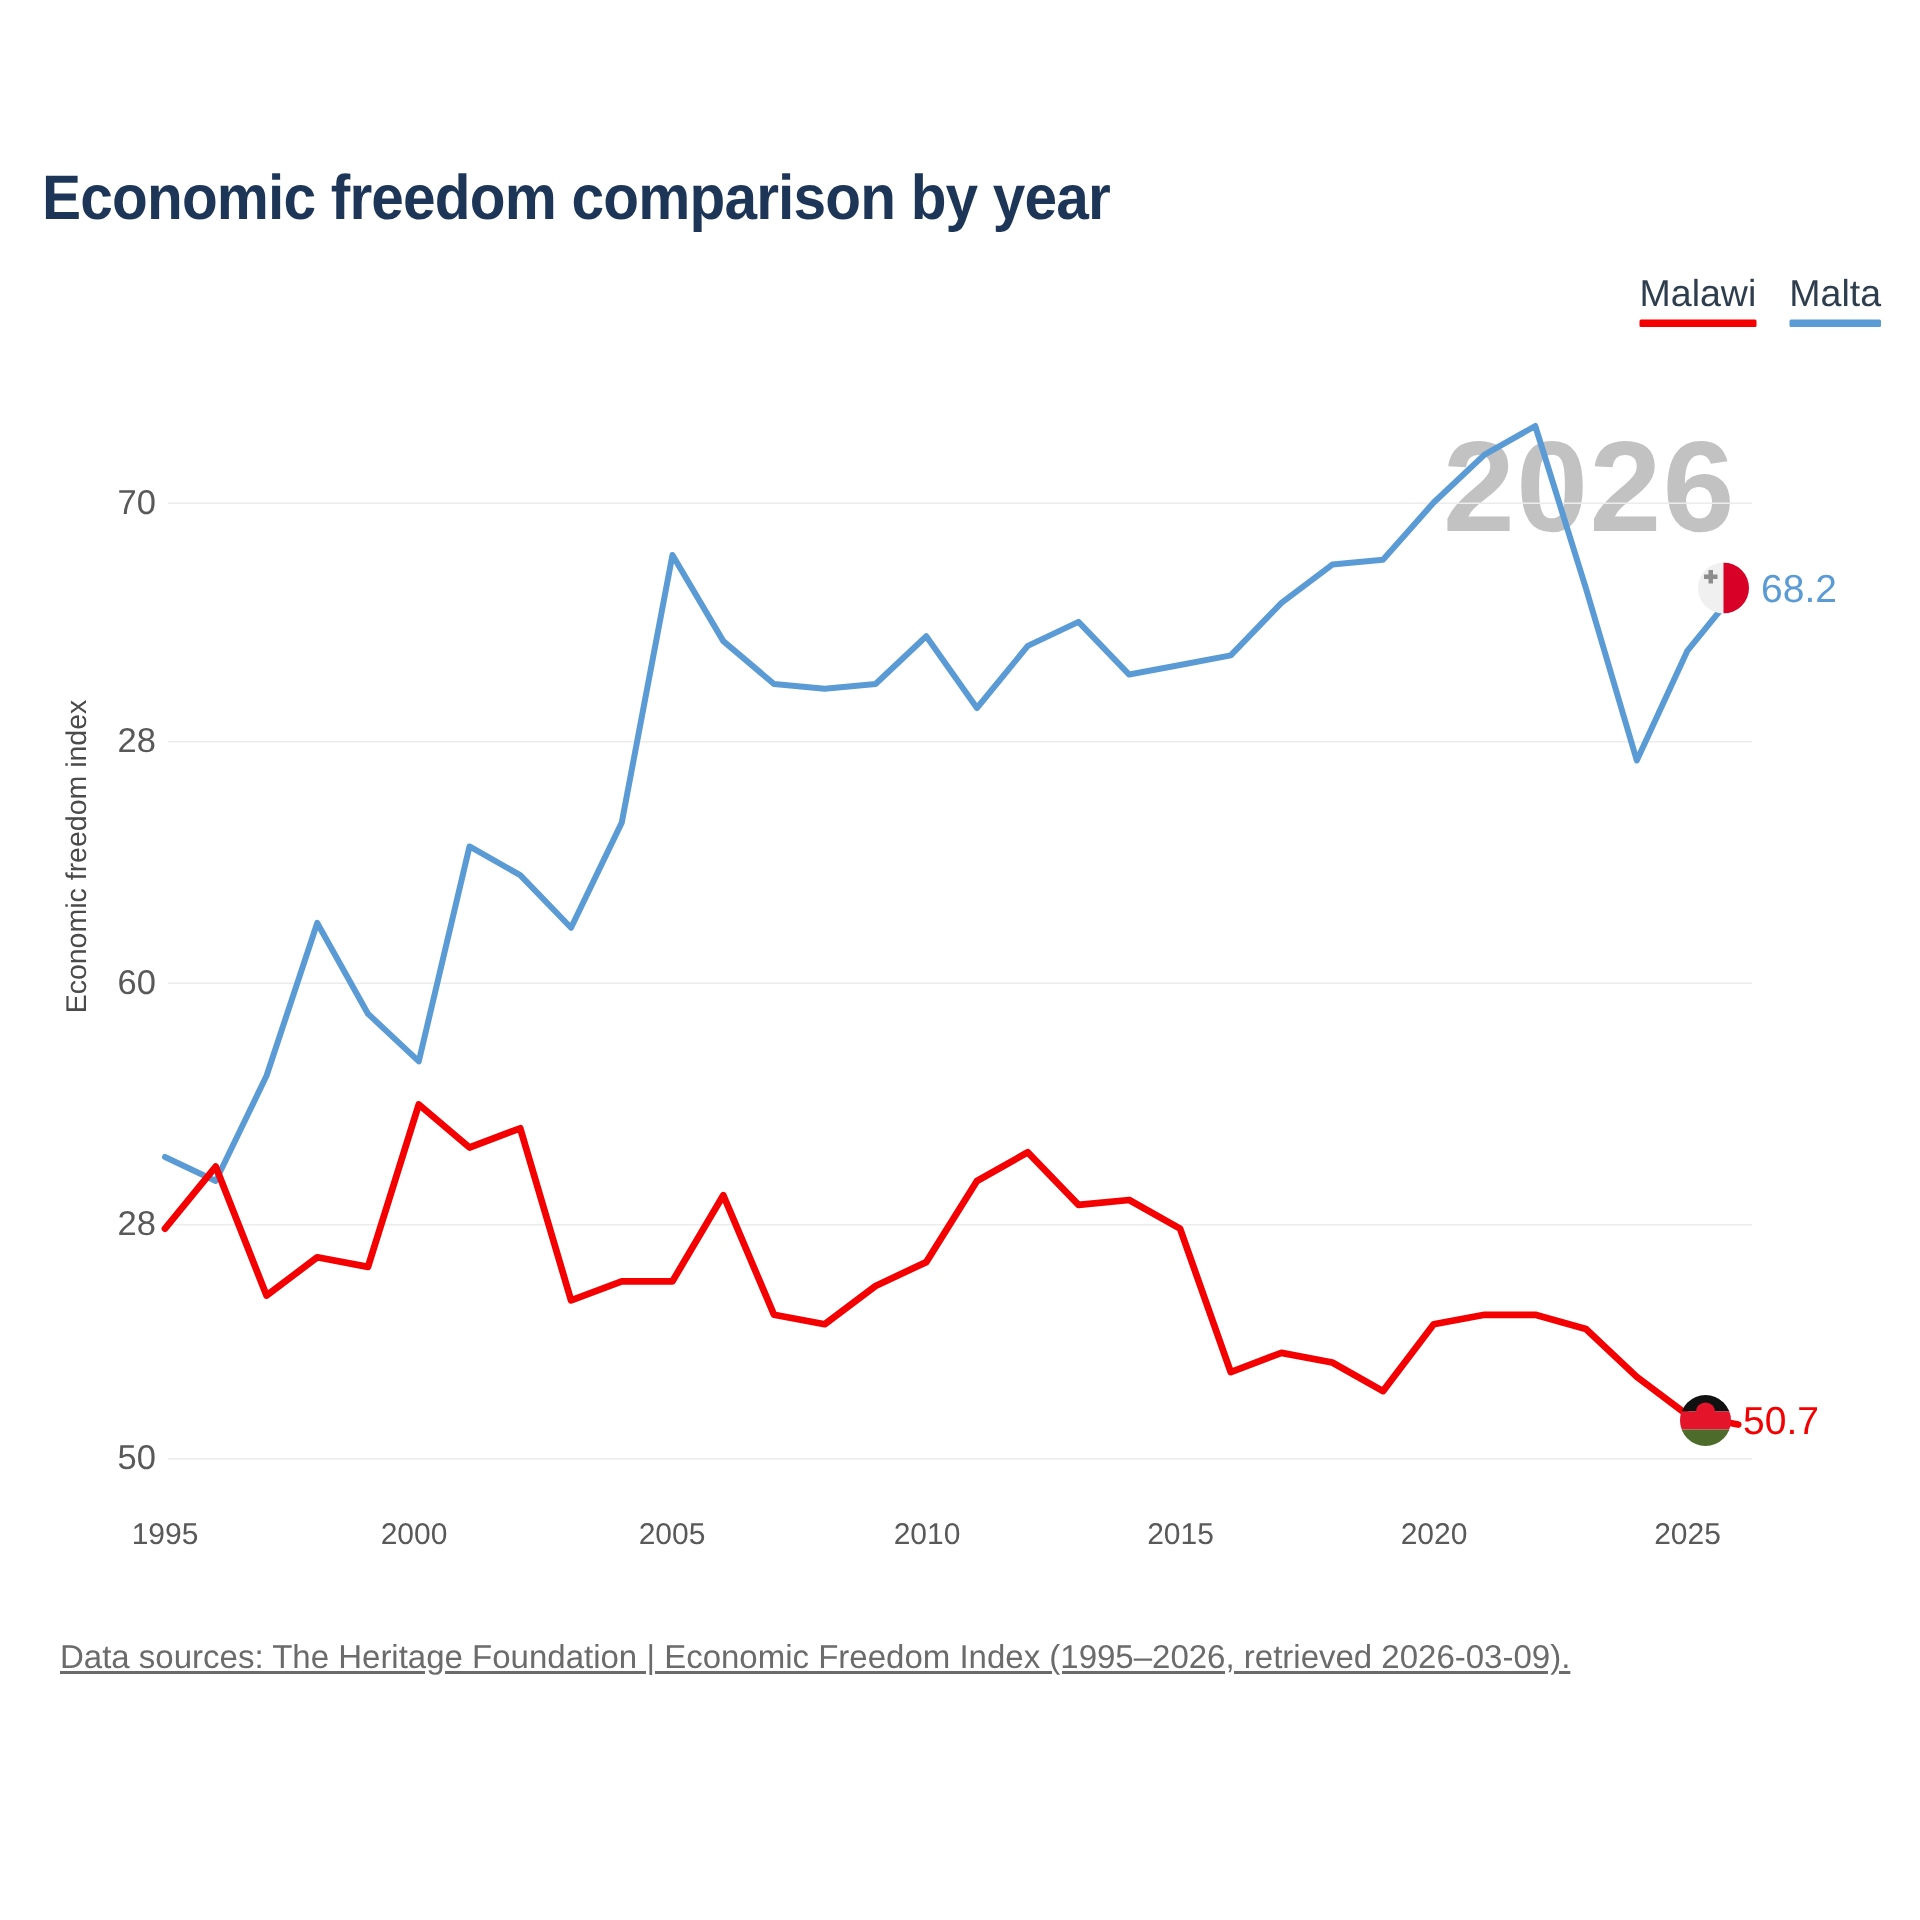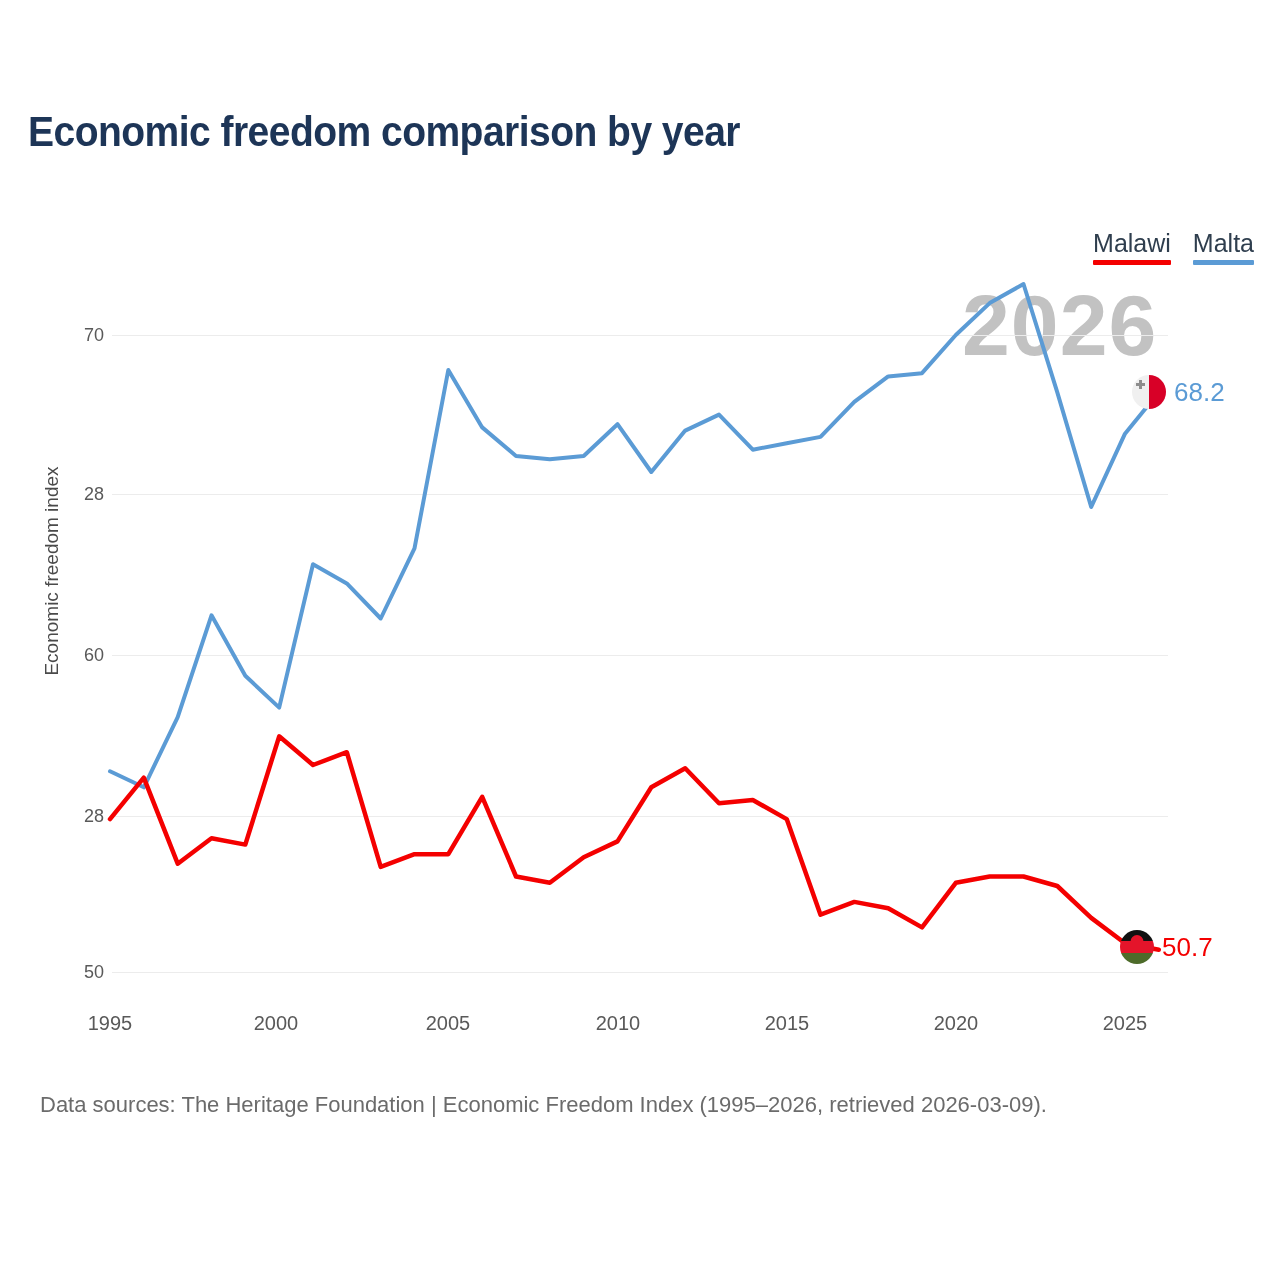--- a/index.html
+++ b/index.html
@@ -40,21 +40,20 @@
     top: 183px;
     display: flex;
     align-items: flex-start;
     gap: 22px;
   }
   .legend-item {
     display: flex;
     flex-direction: column;
     align-items: center;
     cursor: pointer;
-    margin-top: 47px;
   }
   .legend-label {
     font-size: 25px;
     color: #2f3e4e;
     line-height: 1.05;
     white-space: nowrap;
   }
   .legend-rule {
     margin-top: 4px;
     height: 5px;
@@ -89,21 +88,21 @@
     width: 220px;
     text-align: center;
     font-size: 19px;
     color: #4a4a4a;
     transform: rotate(-90deg);
     transform-origin: center center;
     white-space: nowrap;
   }
   .ytick {
     position: absolute;
-    font-size: 18px;
+    font-size: 23px;
     color: #595959;
     right: 0;
     text-align: right;
     transform: translateY(-50%);
     white-space: nowrap;
   }
   .ytick-wrap { position: absolute; left: 0; width: 104px; }
   .gridline {
     position: absolute;
     left: 112px;
@@ -166,21 +165,21 @@
 
   
   .footer {
     position: absolute;
     left: 40px;
     top: 1086px;
     font-size: 22px;
     color: #6b6b6b;
     line-height: 1.75;
   }
-  .footer div { white-space: nowrap; }
+  .footer div { white-space: nowrap; text-decoration: underline; }
 </style>
 </head>
 <body>
 
 <div id="page">
 
   <h1 class="title">Economic freedom comparison by year</h1>
 
   <div class="legend">
     <div class="legend-item">

